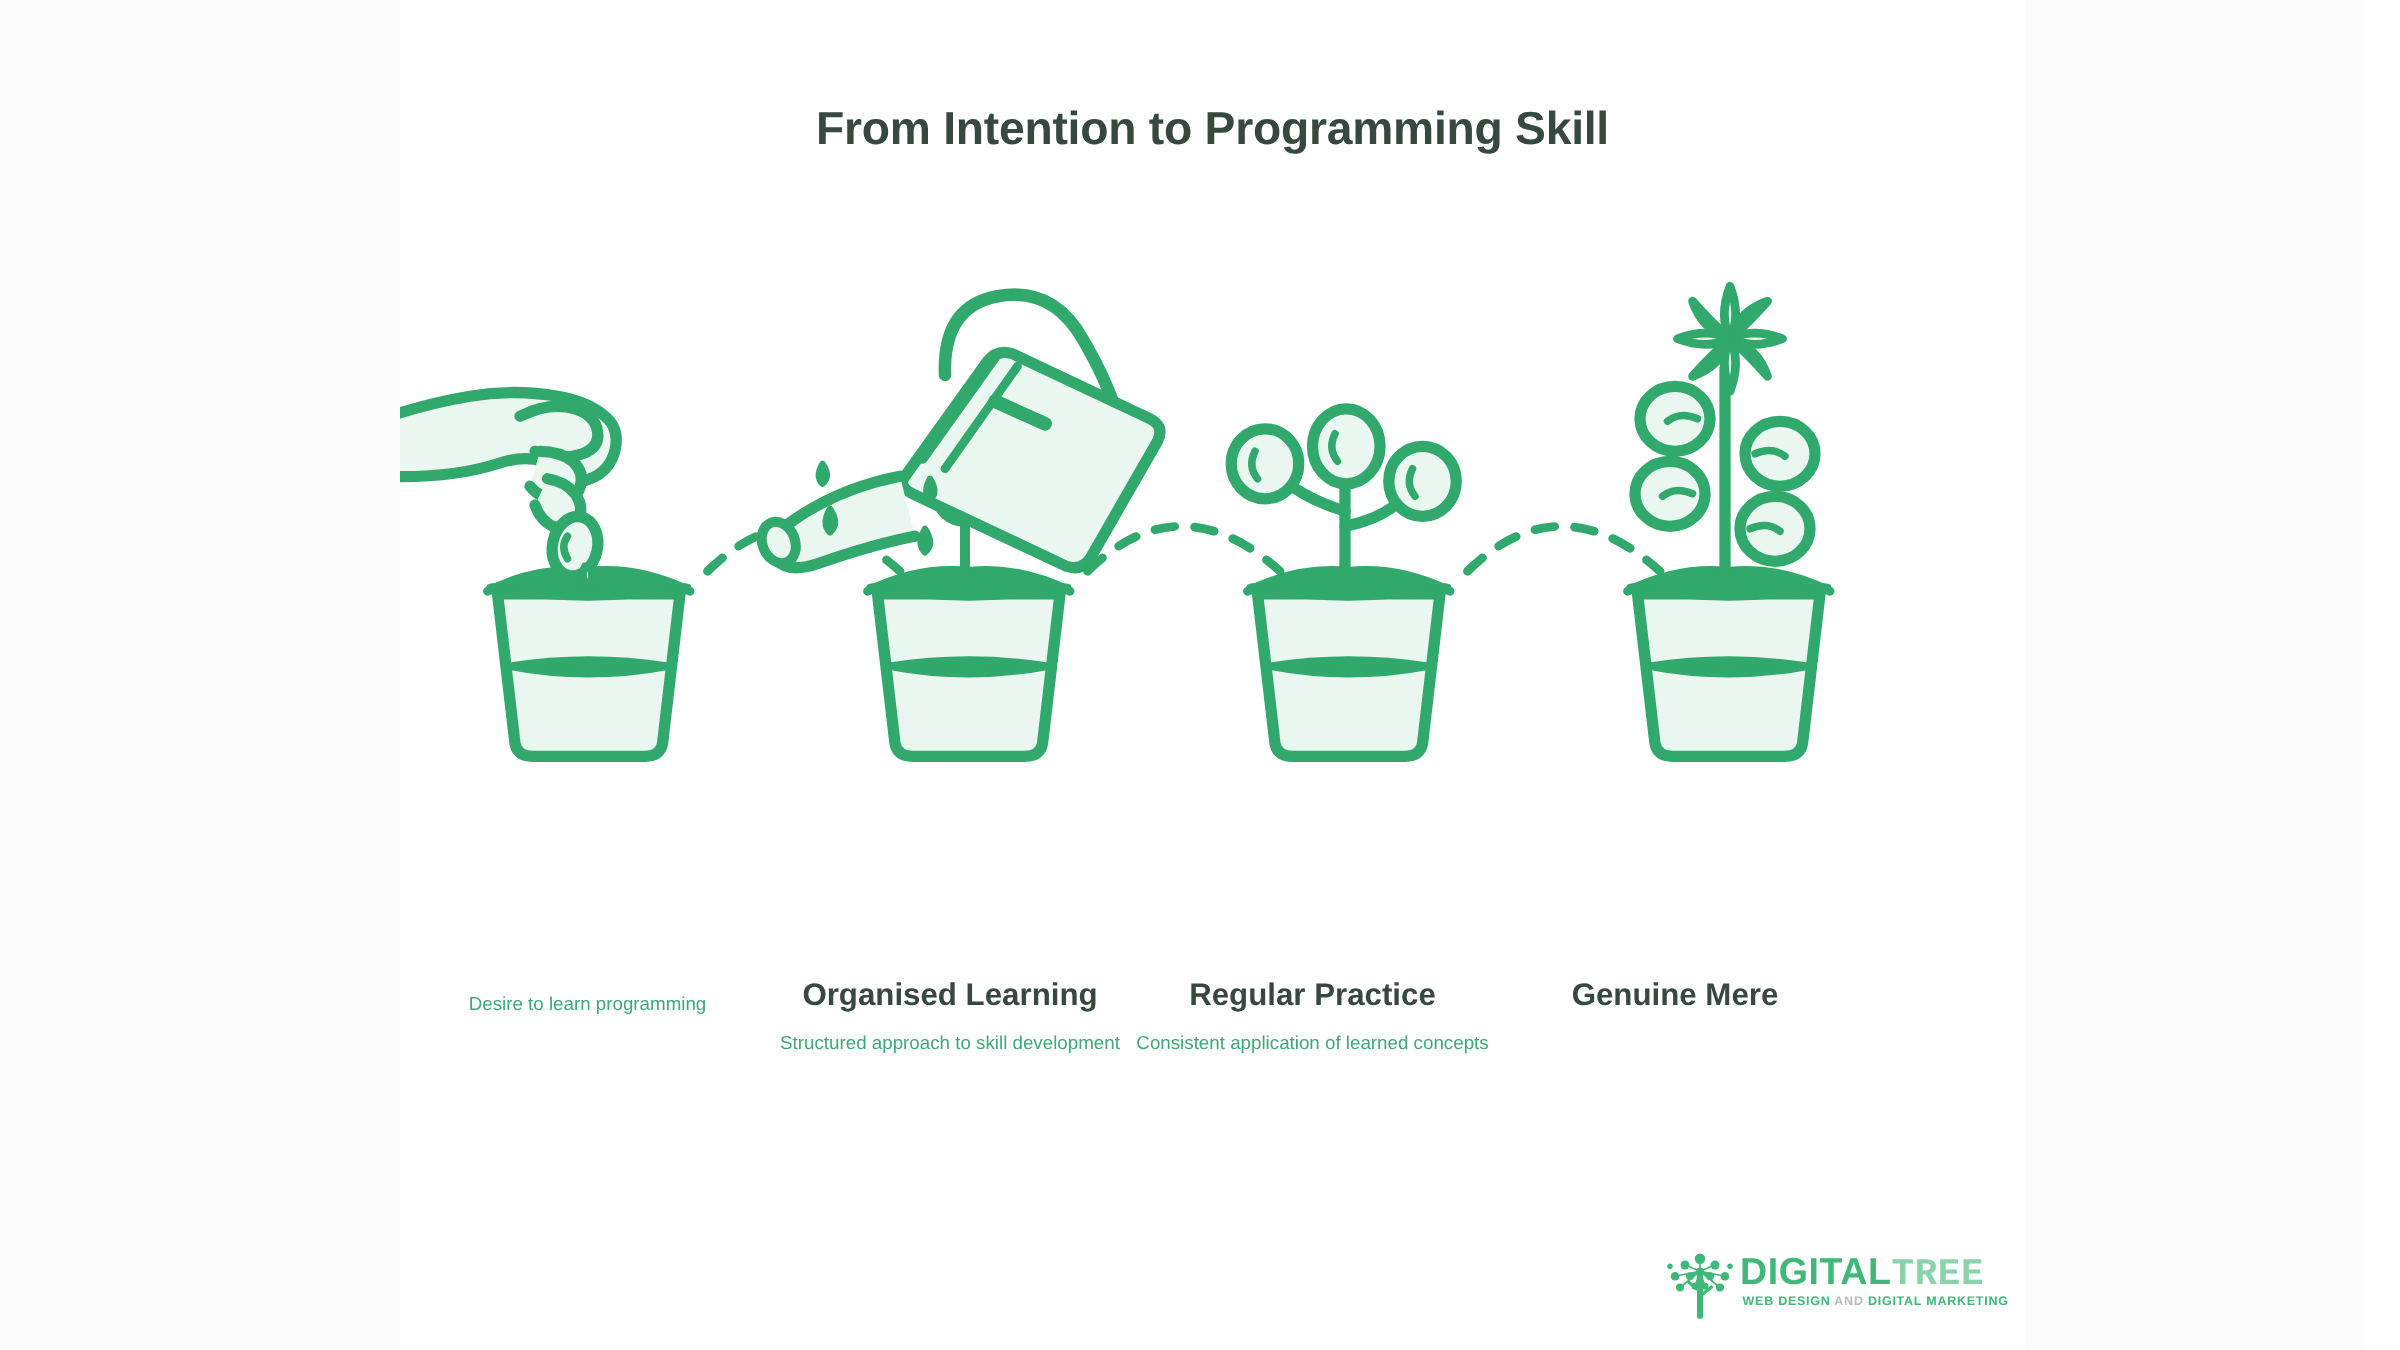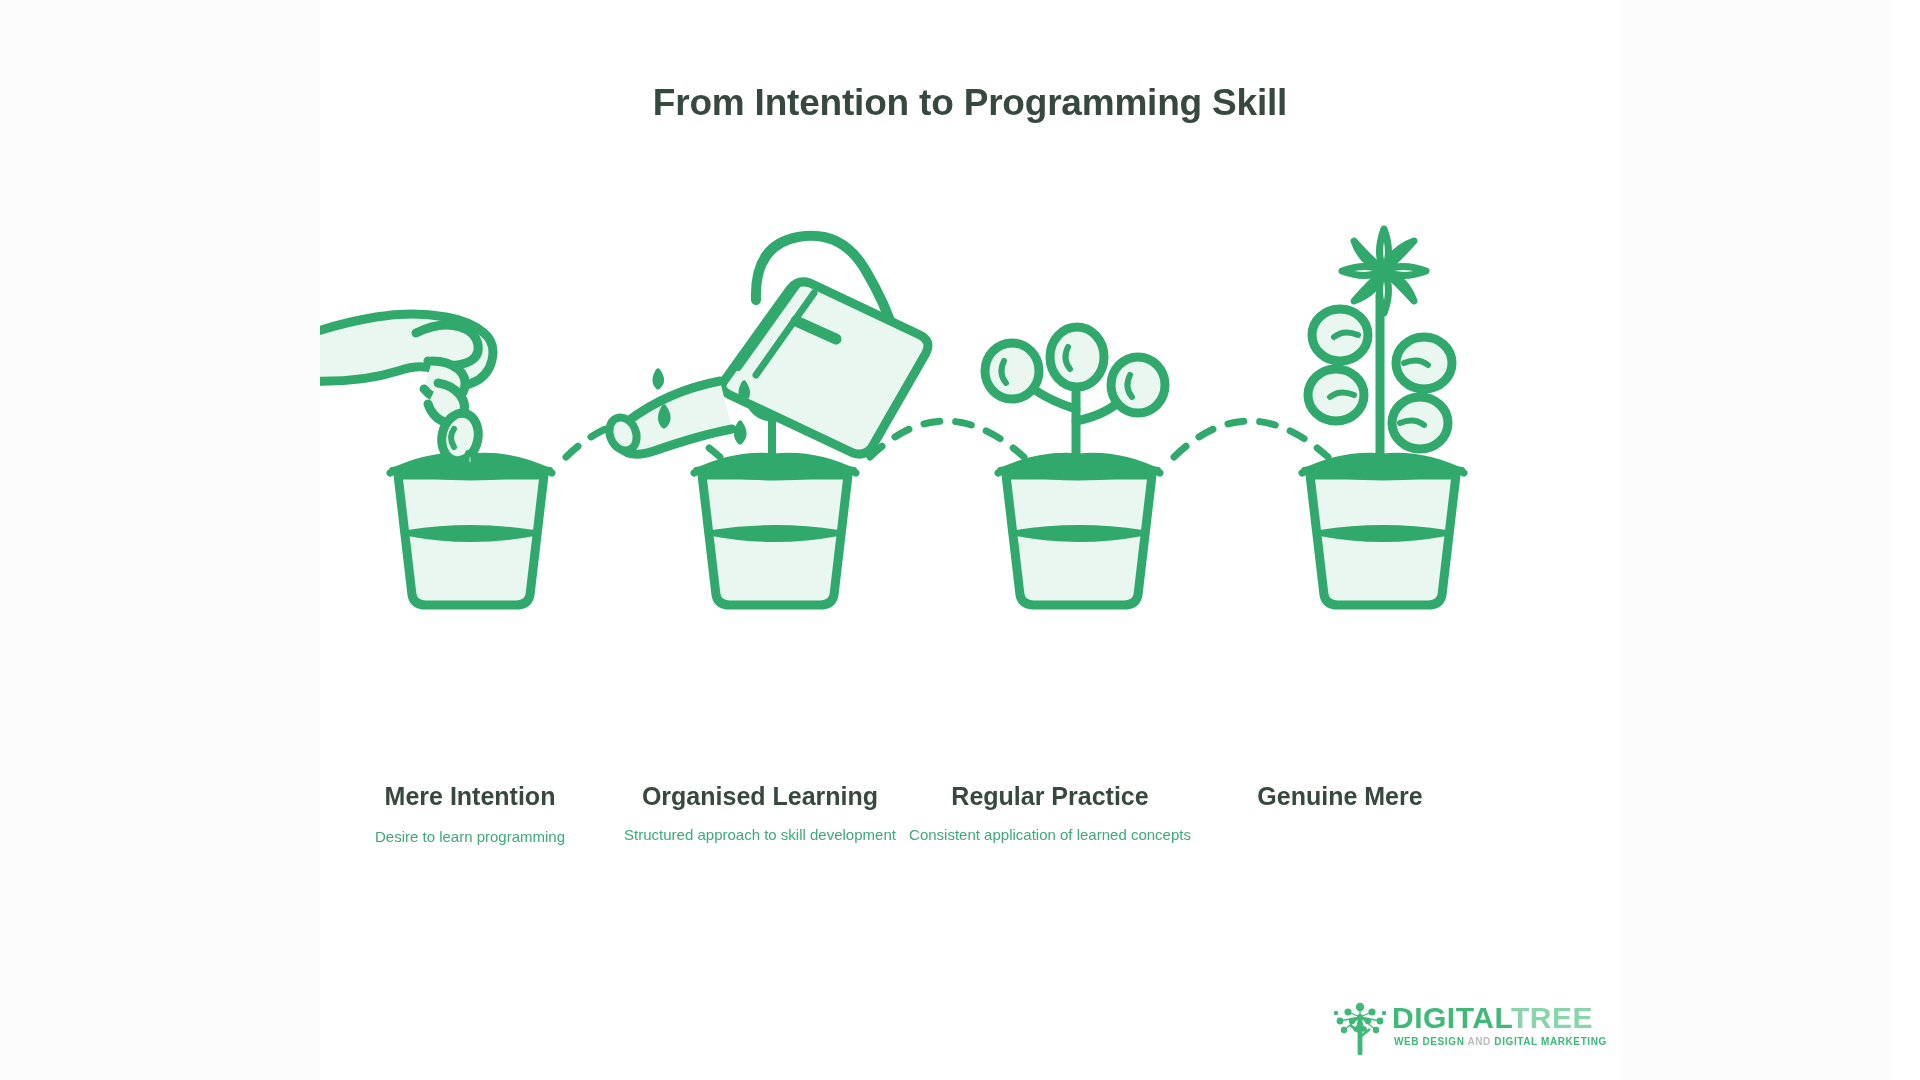--- a/index.html
+++ b/index.html
@@ -103,21 +103,21 @@
   .logo-word {
     position: absolute;
     left: 62px;
     top: 6px;
     font-size: 30px;
     font-weight: bold;
     letter-spacing: 0.5px;
     white-space: nowrap;
   }
   .logo-word .p1 { color: #3fb878; }
-  .logo-word .p2 { color: #8ad4ab; }
+  .logo-word .p2 { color: #8ad4ab; font-family: Liberation Mono, monospace; }
   .logo-tag {
     position: absolute;
     left: 64px;
     top: 41px;
     font-size: 10px;
     font-weight: bold;
     letter-spacing: 0.6px;
     white-space: nowrap;
   }
   .logo-tag .t1 { color: #3fb878; }
@@ -255,21 +255,20 @@
             <path d="M1080 238 Q1094 232 1104 240" stroke-width="6"></path>
           </g>
 
         </g>
       </svg>
     </div>
 
     <div class="columns">
 
       <div class="col col-0">
-        <h3>Mere Intention</h3>
         <p>Desire to learn programming</p>
       </div>
 
       <div class="col col-2">
         <h3>Regular Practice</h3>
         <p>Consistent application of learned concepts</p>
       </div>
 
       <div class="col col-1">
         <h3>Organised Learning</h3>

